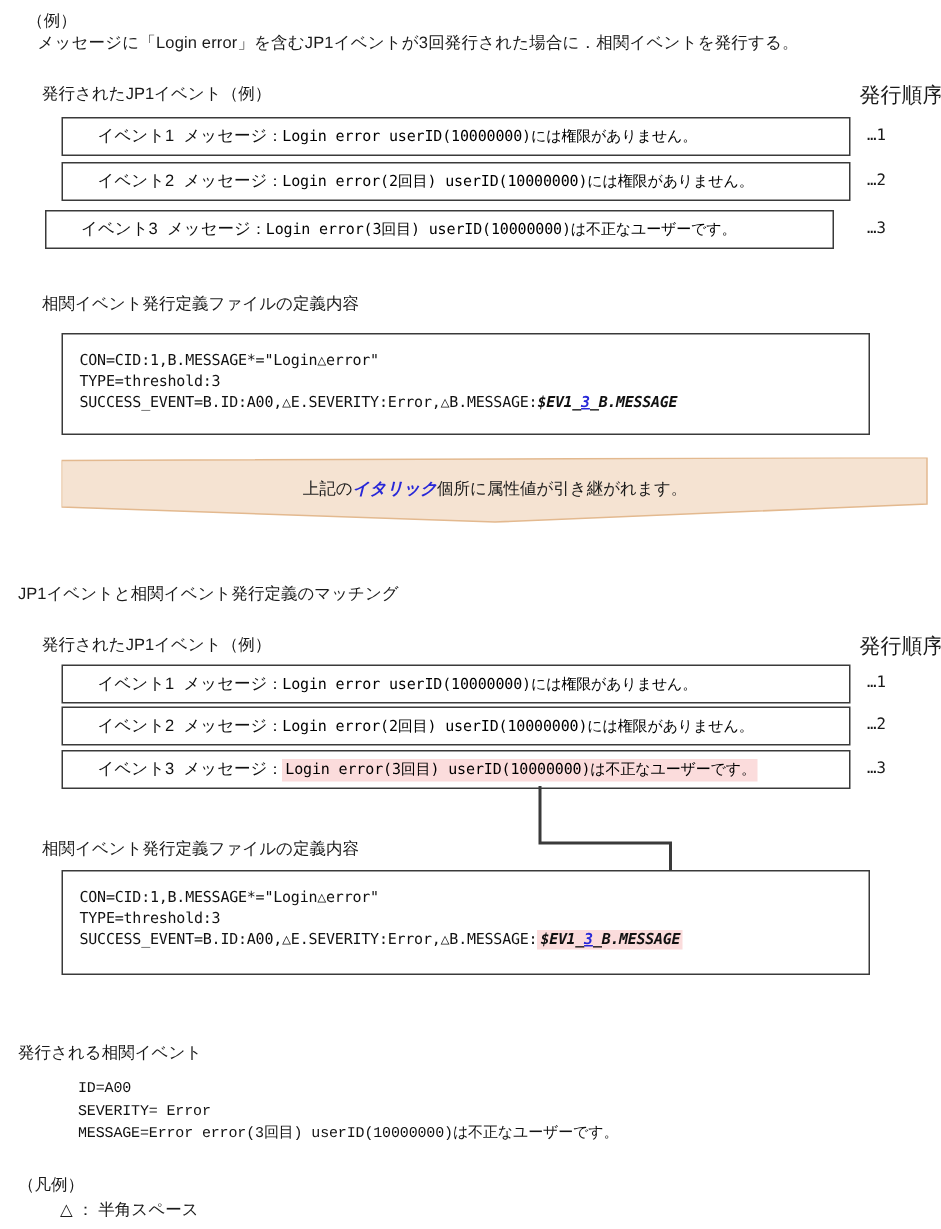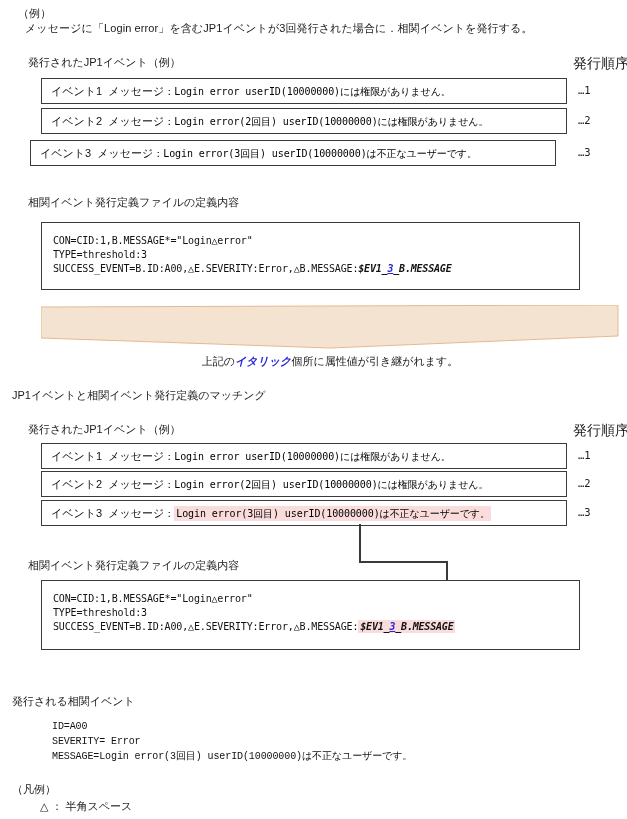--- a/index.html
+++ b/index.html
@@ -36,21 +36,21 @@
     white-space: nowrap;
   }
 
   
   .event-box {
     box-sizing: border-box;
     border: 1.4px solid #3a3a3a;
     background: #ffffff;
     height: 26px;
     line-height: 24px;
-    padding-left: 9px;
+    padding-left: 23px;
     overflow: hidden;
   }
   .event-box .ev-name {
     font-size: 11px;
     color: #111;
   }
   .event-box .ev-msg {
     font-family: "DejaVu Sans Mono", "Liberation Mono", monospace;
     font-size: 10px;
     letter-spacing: -0.1px;
@@ -170,21 +170,21 @@
 <div class="abs def-box" style="left:41px; top:222px; width:539px; height:68px;">
   <div class="def-line">CON=CID:1,B.MESSAGE*="Login△error"</div>
   <div class="def-line">TYPE=threshold:3</div>
   <div class="def-line"><span>SUCCESS_EVENT=B.ID:A00,△E.SEVERITY:Error,△B.MESSAGE:</span><span class="ital">$EV1_</span><span class="blue-num">3</span><span class="ital">_B.MESSAGE</span></div>
 </div>
 
 <div class="ribbon-wrap" style="left:41px; top:305px; width:578px; height:45px;">
   <svg width="578" height="45" viewBox="0 0 578 45">
     <polygon points="0,2 577,0 577,31 289,43 0,33" fill="#f5e3d2" stroke="#e3b98f" stroke-width="1"></polygon>
   </svg>
-  <div class="ribbon-text" style="top:13px;margin-top:36px;"><span>上記の</span><span class="ribbon-ital">イタリック</span><span>個所に属性値が引き継がれます。</span></div>
+  <div class="ribbon-text" style="top:13px;"><span>上記の</span><span class="ribbon-ital">イタリック</span><span>個所に属性値が引き継がれます。</span></div>
 </div>
 
 <div class="abs section-label" style="left:12px; top:388px;">JP1イベントと相関イベント発行定義のマッチング</div>
 
 <div class="abs section-label" style="left:28px; top:422px;">発行されたJP1イベント（例）</div>
 
 <div class="abs col-head" style="left:573px; top:422px;">発行順序</div>
 
 <div class="abs event-box" style="left:41px; top:443px; width:526px;">
   <span class="ev-name">イベント1</span><span class="ev-name">&nbsp;&nbsp;</span><span class="ev-name">メッセージ</span><span class="ev-msg">：</span><span class="ev-msg">Login error userID(10000000)には権限がありません。</span>
@@ -214,17 +214,17 @@
   <div class="def-line">CON=CID:1,B.MESSAGE*="Login△error"</div>
   <div class="def-line">TYPE=threshold:3</div>
   <div class="def-line"><span>SUCCESS_EVENT=B.ID:A00,△E.SEVERITY:Error,△B.MESSAGE:</span><span class="pinkhl"><span class="ital">$EV1_</span><span class="blue-num">3</span><span class="ital">_B.MESSAGE</span></span></div>
 </div>
 
 <div class="abs section-label" style="left:12px; top:694px;">発行される相関イベント</div>
 
 <div class="abs" style="left:52px; top:719px;">
   <div class="result-line">ID=A00</div>
   <div class="result-line">SEVERITY= Error</div>
-  <div class="result-line">MESSAGE=Login error(3回目) userID(10000000)は不正なユーザーです。</div>
+  <div class="result-line">MESSAGE=Error error(3回目) userID(10000000)は不正なユーザーです。</div>
 </div>
 
 <div class="abs legend-line" style="left:12px; top:782px;">（凡例）</div>
 <div class="abs legend-line" style="left:40px; top:799px;">△ ： 半角スペース</div>
 
 </body></html>

